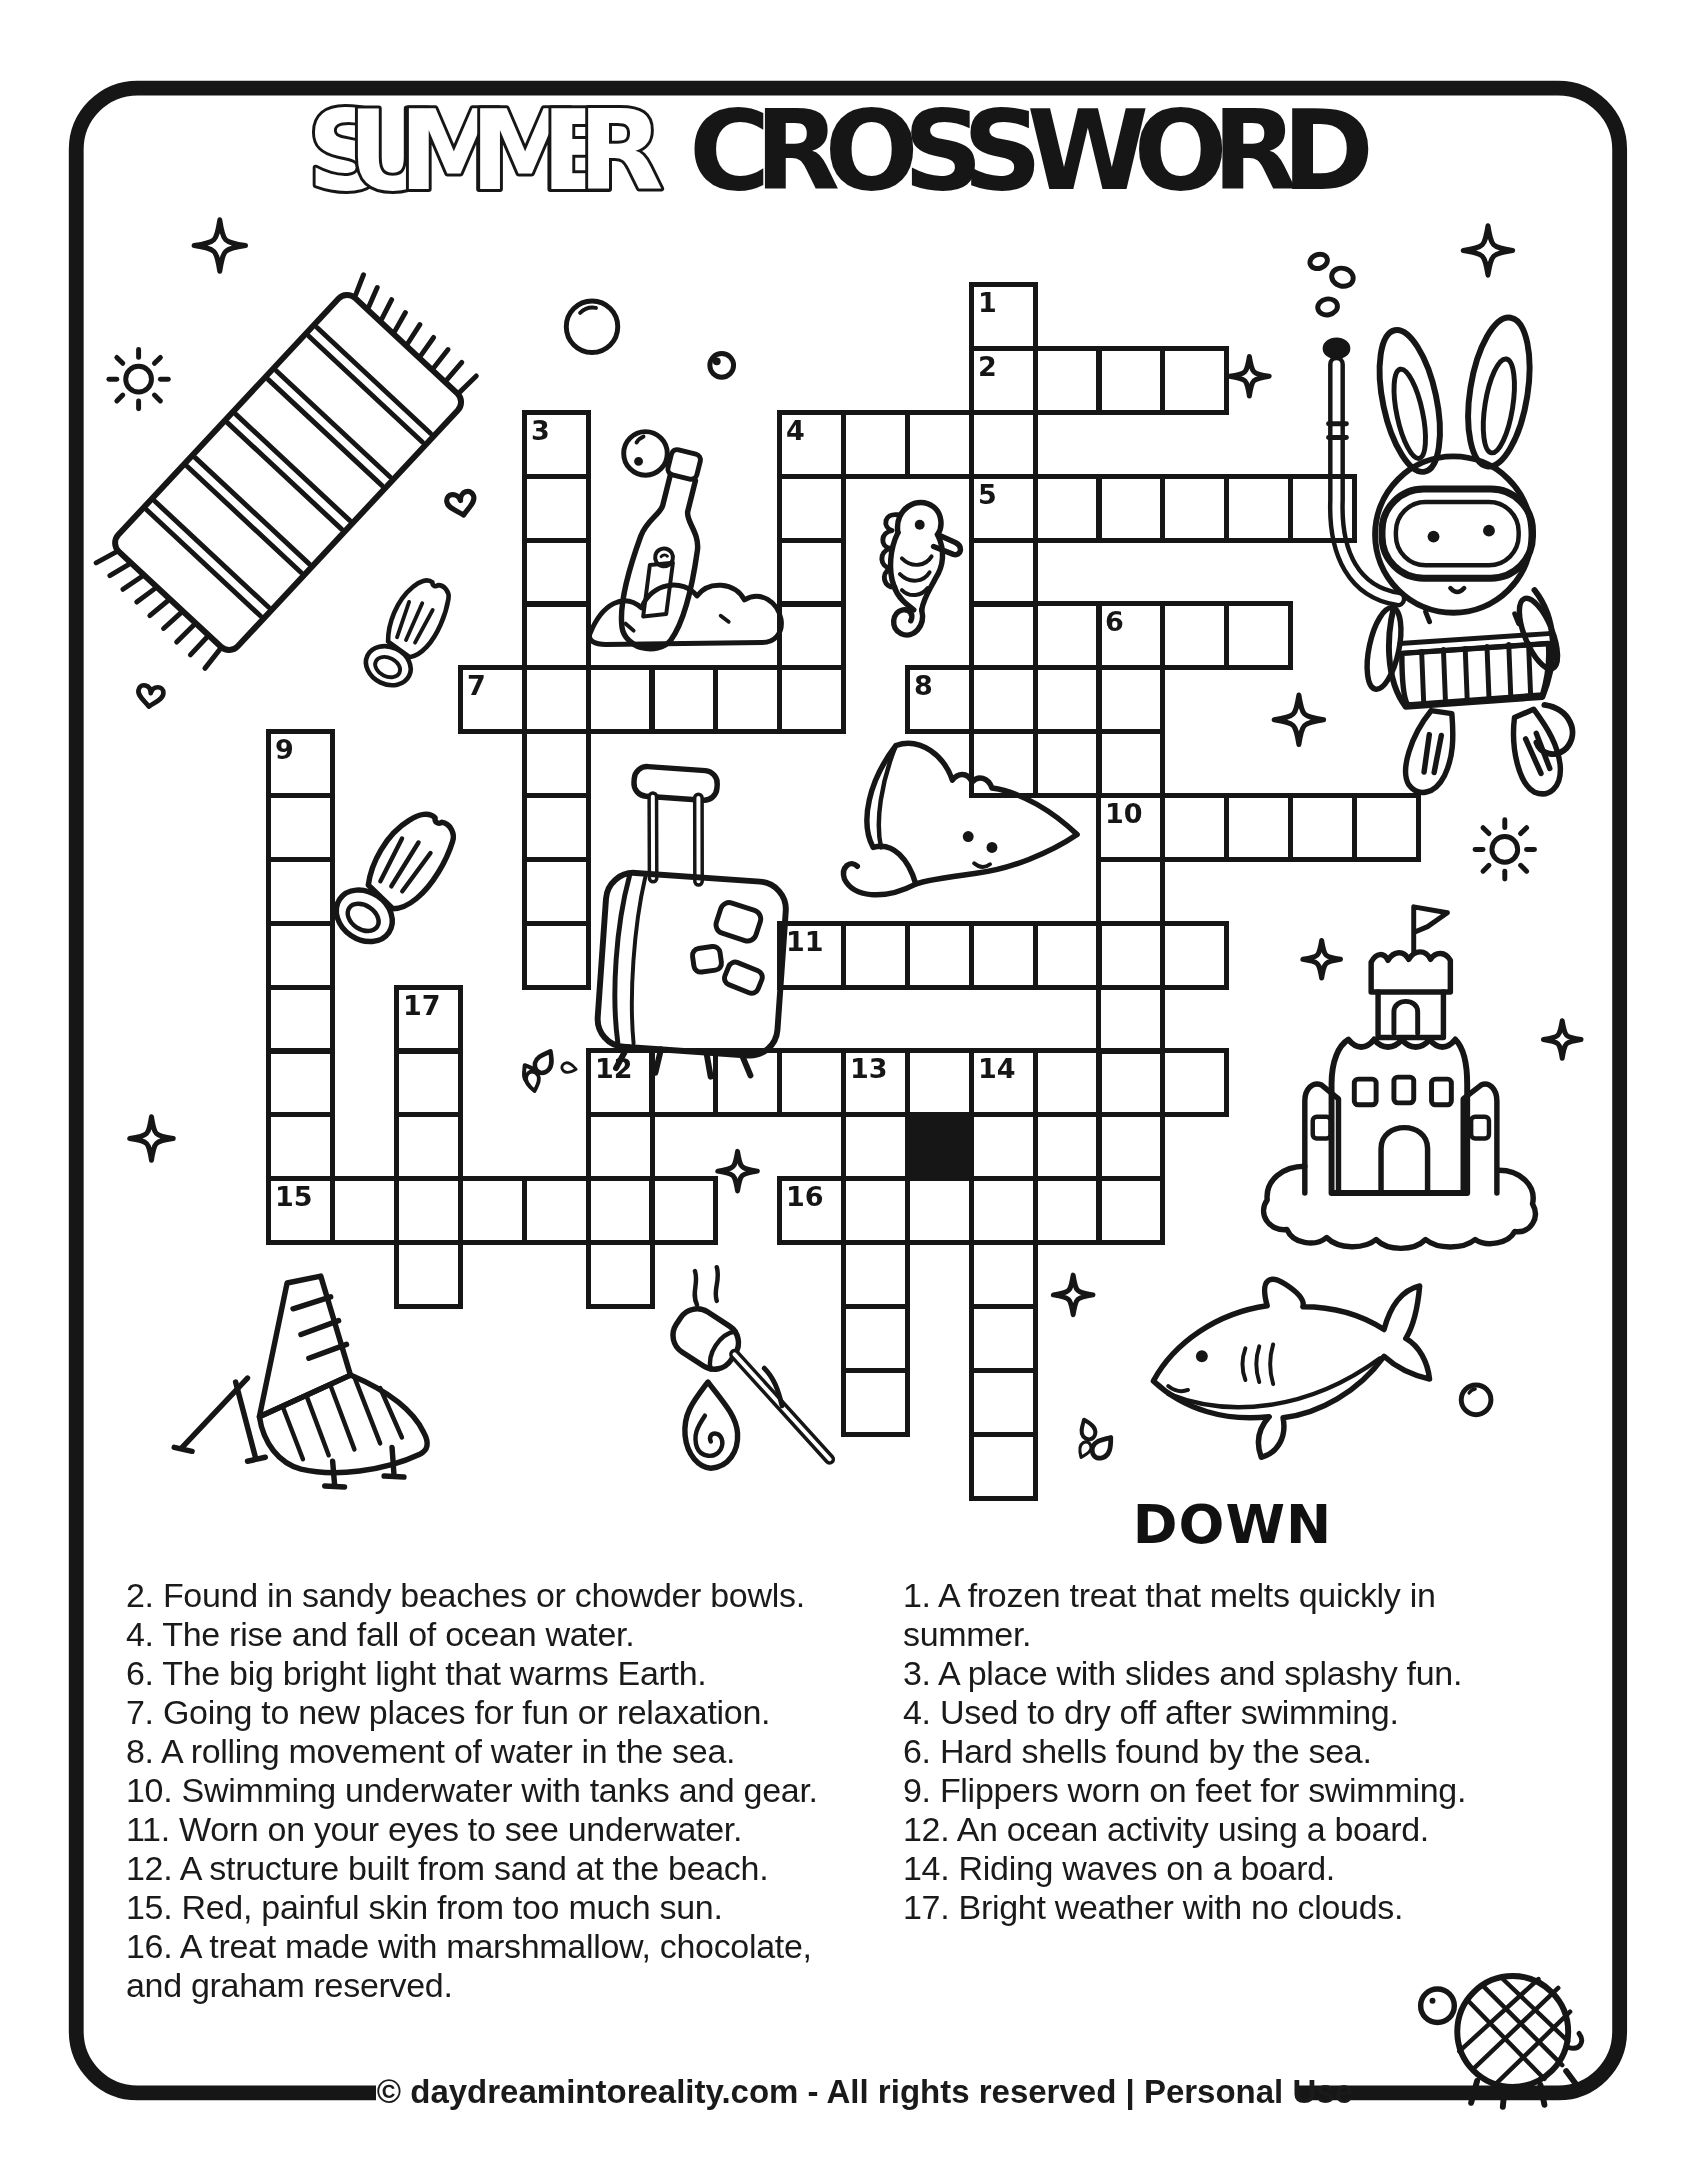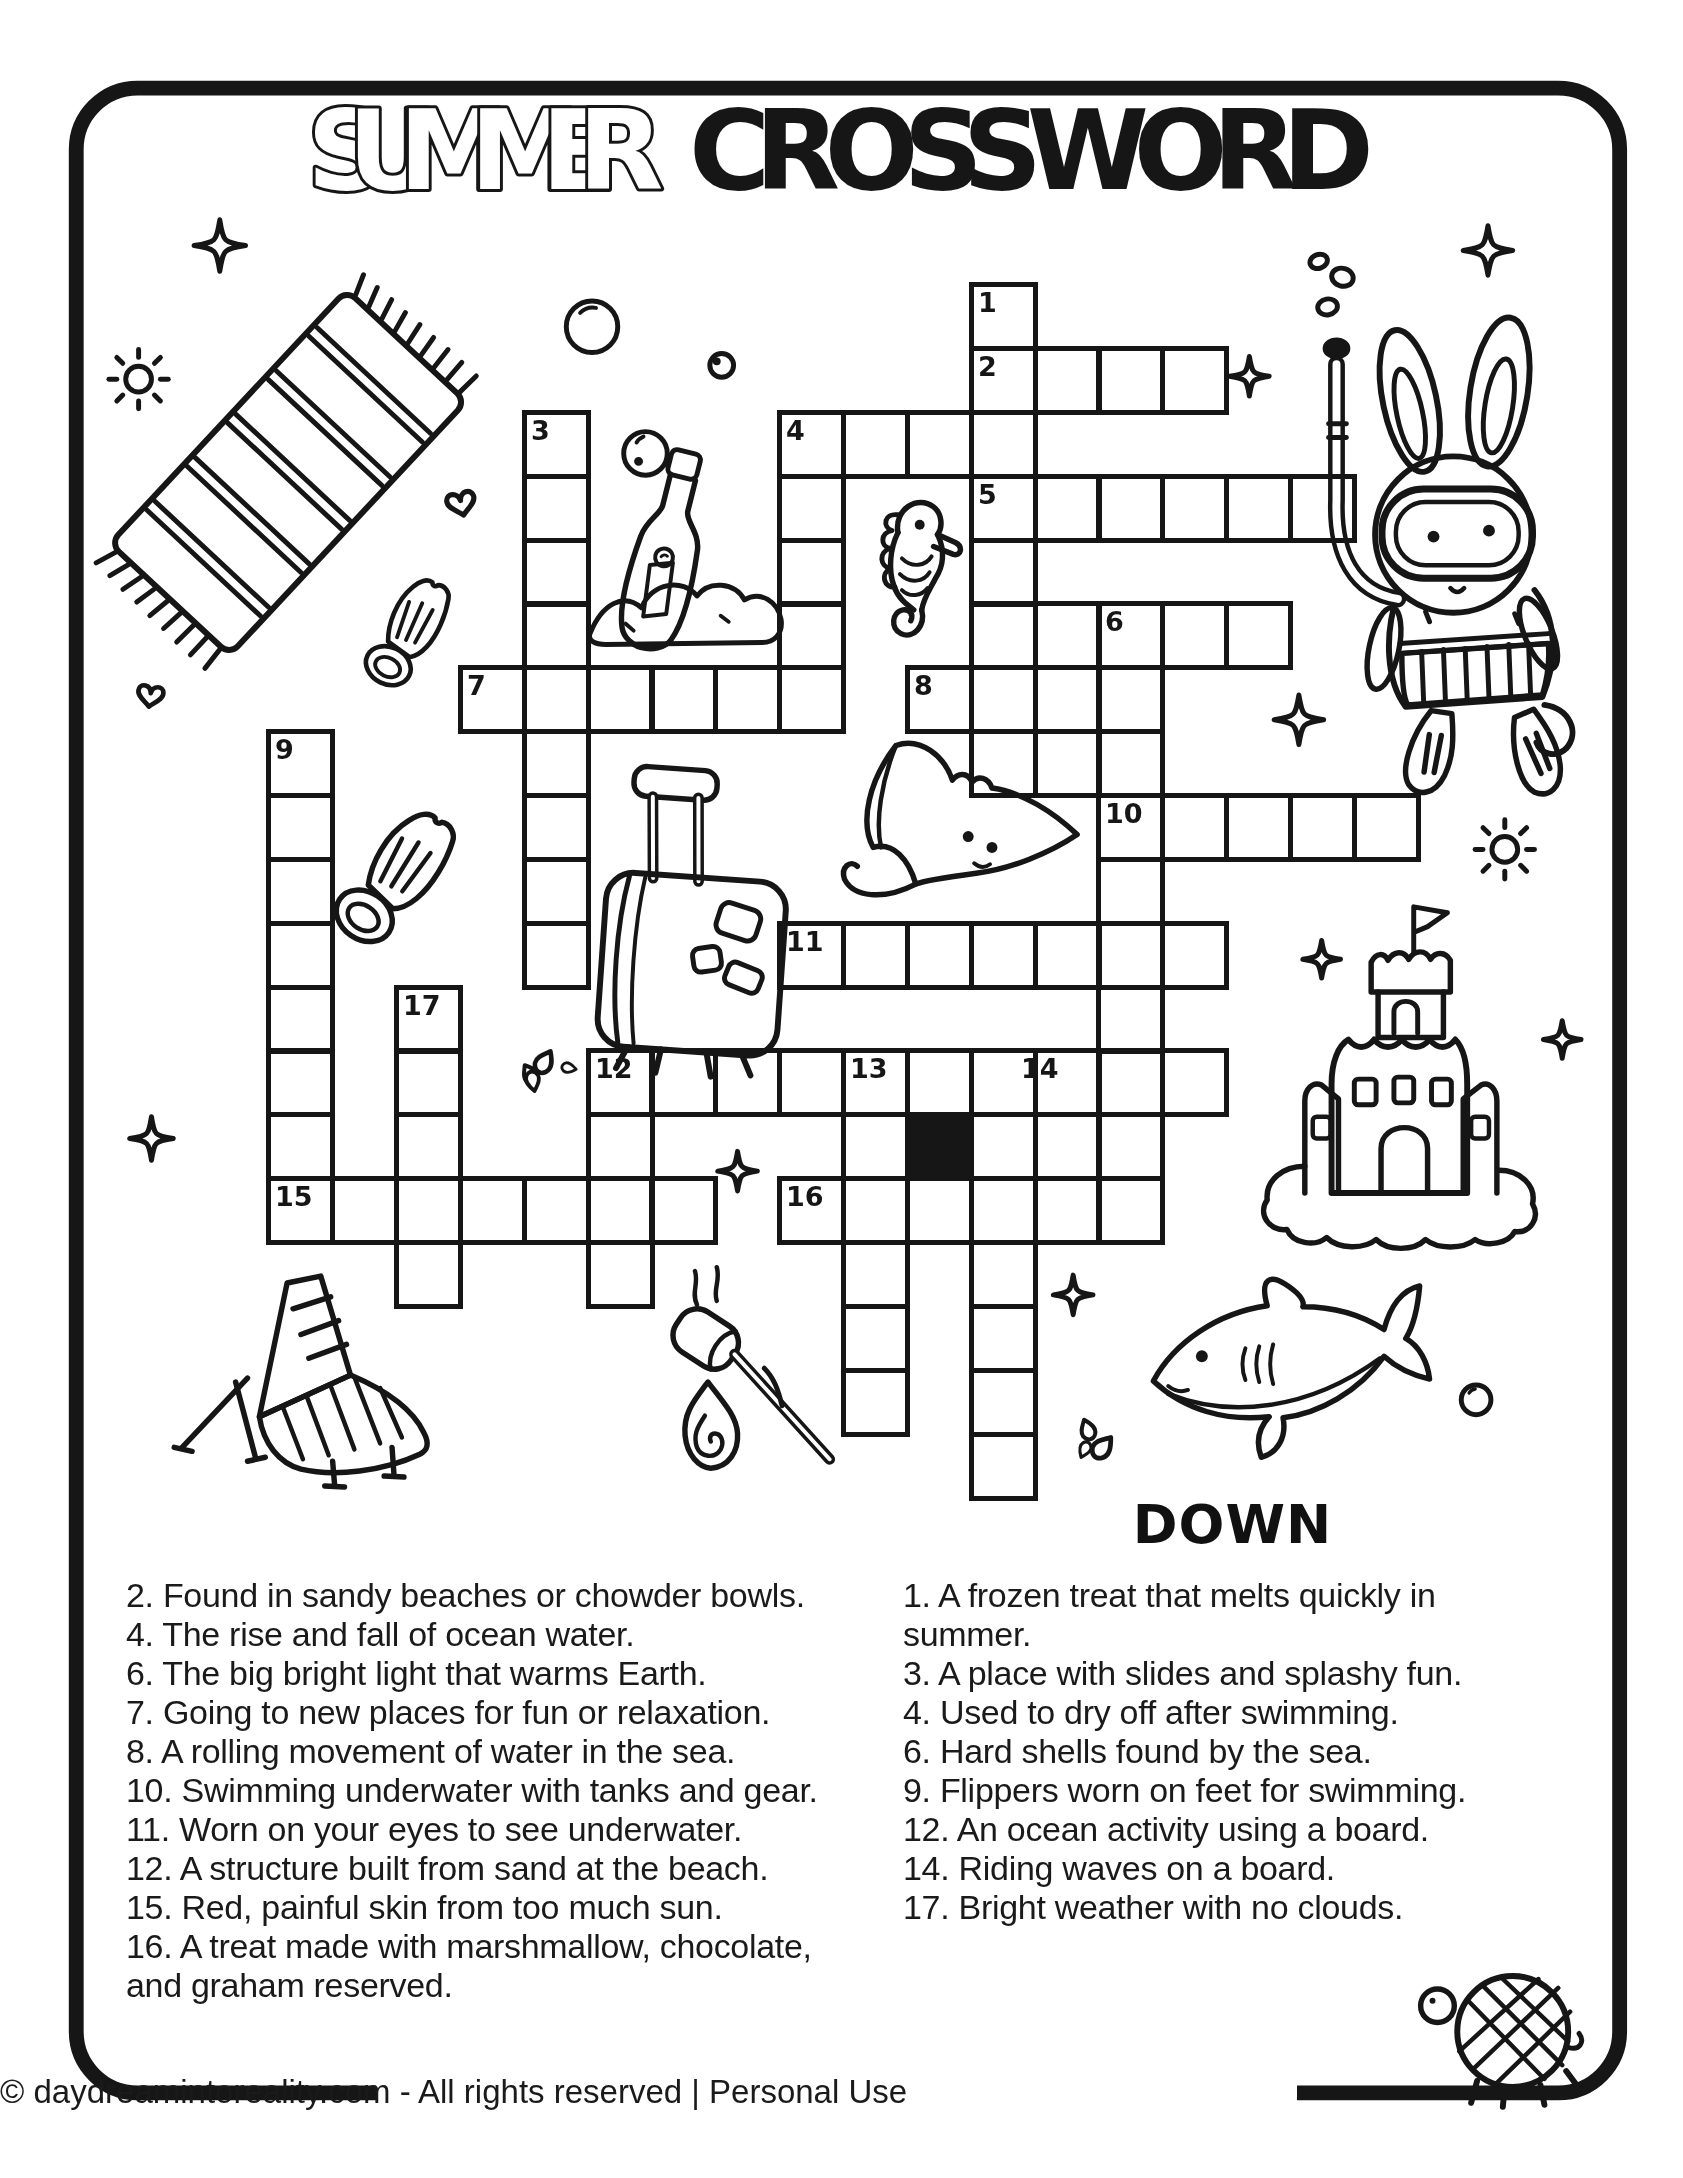--- a/index.html
+++ b/index.html
@@ -24,22 +24,22 @@
     font-weight:800; font-size:54px; letter-spacing:1px; text-align:center; color:#111;
   }
   #across-heading { left:119px; width:743px; }
   #down-heading  { left:896px; width:673px; }
   .cluecol { position:absolute; top:1576px; }
   #across-clues { left:126px; width:752px; }
   #down-clues   { left:903px; width:733px; }
   .clueline { font-size:34px; line-height:39px; letter-spacing:-0.3px; white-space:nowrap; color:#1a1a1a; }
   #footer-mask { position:absolute; left:376px; top:2065px; width:921px; height:50px; background:#fff; }
   #footer-text {
-    position:absolute; left:0; top:2073px; width:1353px; text-align:left;
-    font-size:33px; color:#1a1a1a;
+    position:absolute; left:0; top:2073px; width:1353px; text-align:right;
+    font-size:33px; color:#1a1a1a;font-weight:bold;
   }
 </style>
 </head>
 <body>
 
 <div class="page">
 
   <svg class="layer" width="1683" height="2178" viewBox="0 0 1700 2200">
     <rect x="77" y="89" width="1559" height="2025" rx="62" fill="none" stroke="#161616" stroke-width="15"></rect>
   </svg>
@@ -506,21 +506,21 @@
       <div class="cellnum" style="left: 786px; top: 417px;">4</div>
       <div class="cellnum" style="left: 978px; top: 481px;">5</div>
       <div class="cellnum" style="left: 1105px; top: 608px;">6</div>
       <div class="cellnum" style="left: 467px; top: 672px;">7</div>
       <div class="cellnum" style="left: 914px; top: 672px;">8</div>
       <div class="cellnum" style="left: 275px; top: 736px;">9</div>
       <div class="cellnum" style="left: 1105px; top: 800px; text-align: right;">10</div>
       <div class="cellnum" style="left: 786px; top: 928px;">11</div>
       <div class="cellnum" style="left: 595px; top: 1055px;">12</div>
       <div class="cellnum" style="left: 850px; top: 1055px;">13</div>
-      <div class="cellnum" style="left: 1021px; top: 1055px;">14</div>
+      <div class="cellnum" style="left: 978px; top: 1055px;">14</div>
       <div class="cellnum" style="left: 275px; top: 1183px;">15</div>
       <div class="cellnum" style="left: 786px; top: 1183px;">16</div>
       <div class="cellnum" style="left: 403px; top: 992px;">17</div>
     </div>
 
   <div class="heading" id="down-heading">DOWN</div>
 
   <div class="cluecol" id="across-clues">
       <div class="clueline">2. Found in sandy beaches or chowder bowls.</div>
       <div class="clueline">4. The rise and fall of ocean water.</div>

